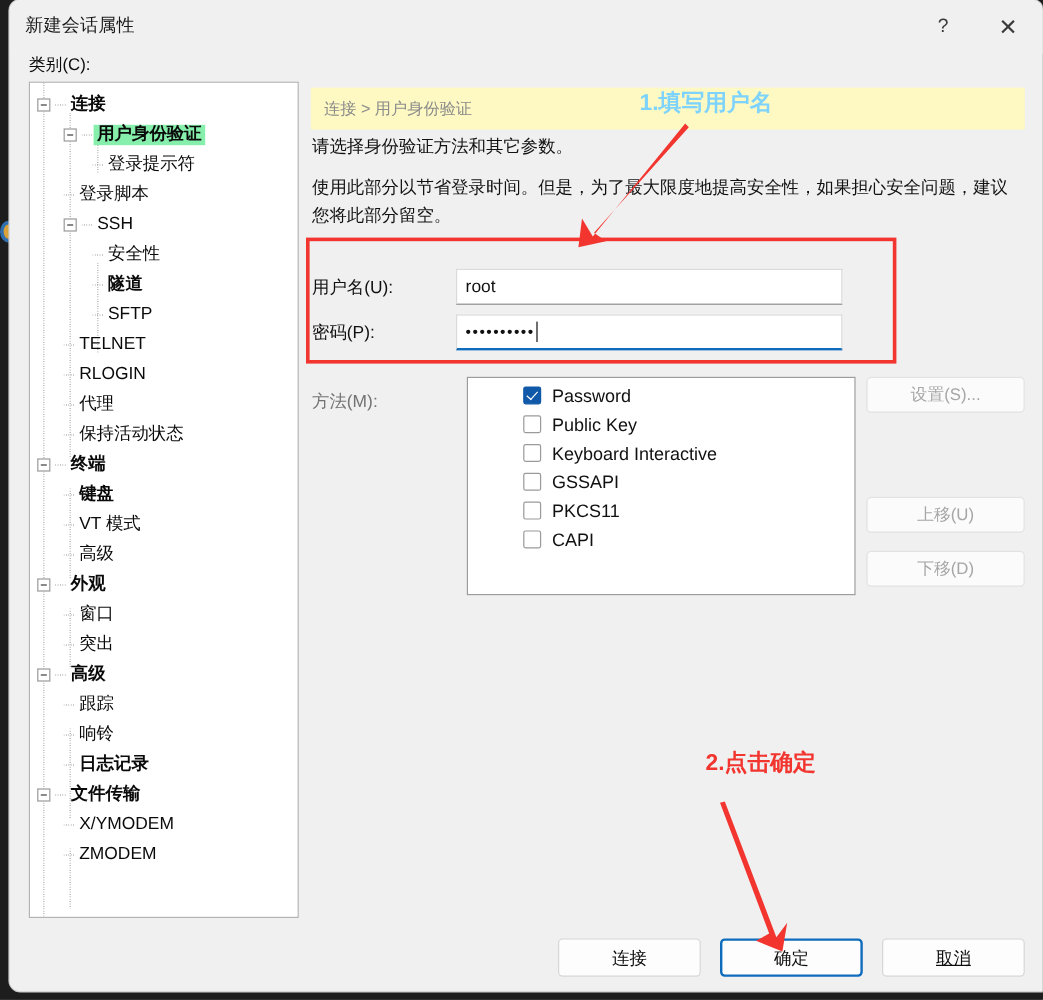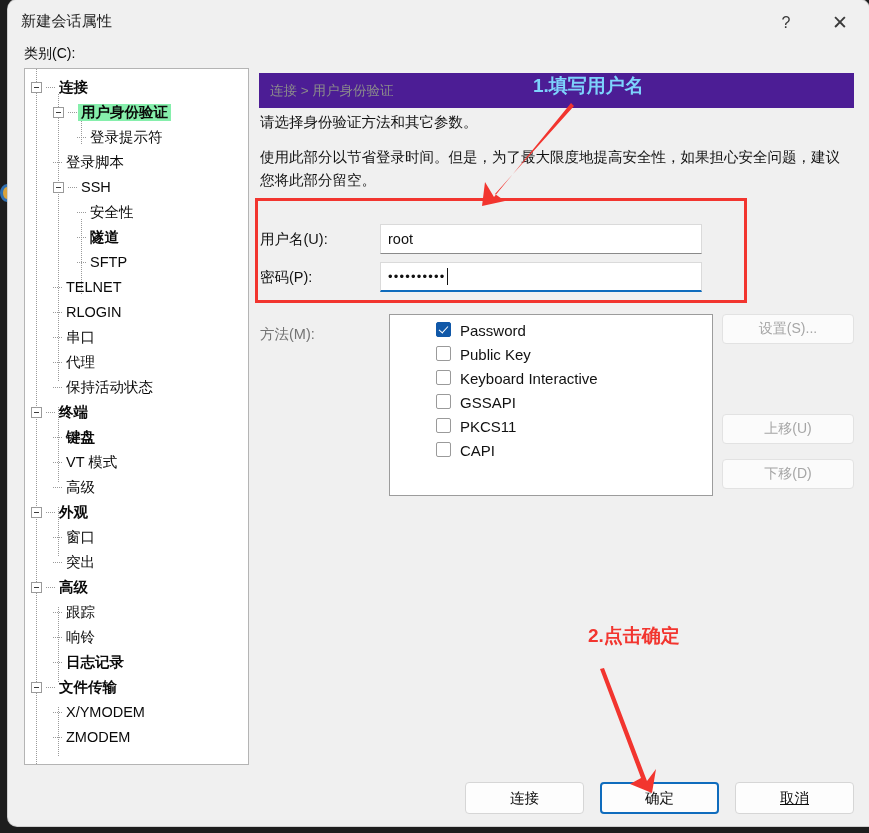--- a/index.html
+++ b/index.html
@@ -126,21 +126,21 @@
     width: 1px;
     background-image: linear-gradient(to bottom,#9a9a9a 50%, transparent 50%);
     background-size: 1px 2px;
   }
 
   
   .breadcrumb {
     position: absolute;
     left: 251px; top: 73px;
     width: 595px; height: 35px;
-    background: #4c1d95;
+    background: #fef9c3;
     display: flex; align-items: center;
     padding-left: 11px;
     font-size: 13.5px;
     color: #8b8b8b;
   }
   .desc1 {
     position: absolute;
     left: 252px; top: 113px;
     font-size: 14.5px; color: #111;
   }
@@ -345,25 +345,20 @@
             <span class="tlabel">TELNET</span>
           </div>
           <div class="tnode">
             <div class="spacer" style="width: 28px;"></div>
             <div class="dashlead"></div>
             <span class="tlabel">RLOGIN</span>
           </div>
           <div class="tnode">
             <div class="spacer" style="width: 28px;"></div>
             <div class="dashlead"></div>
-            <span class="tlabel">串口</span>
-          </div>
-          <div class="tnode">
-            <div class="spacer" style="width: 28px;"></div>
-            <div class="dashlead"></div>
             <span class="tlabel">代理</span>
           </div>
           <div class="tnode">
             <div class="spacer" style="width: 28px;"></div>
             <div class="dashlead"></div>
             <span class="tlabel">保持活动状态</span>
           </div>
           <div class="tnode bold">
             <div class="spacer" style="width: 6px;"></div>
             <div class="toggle"></div>

